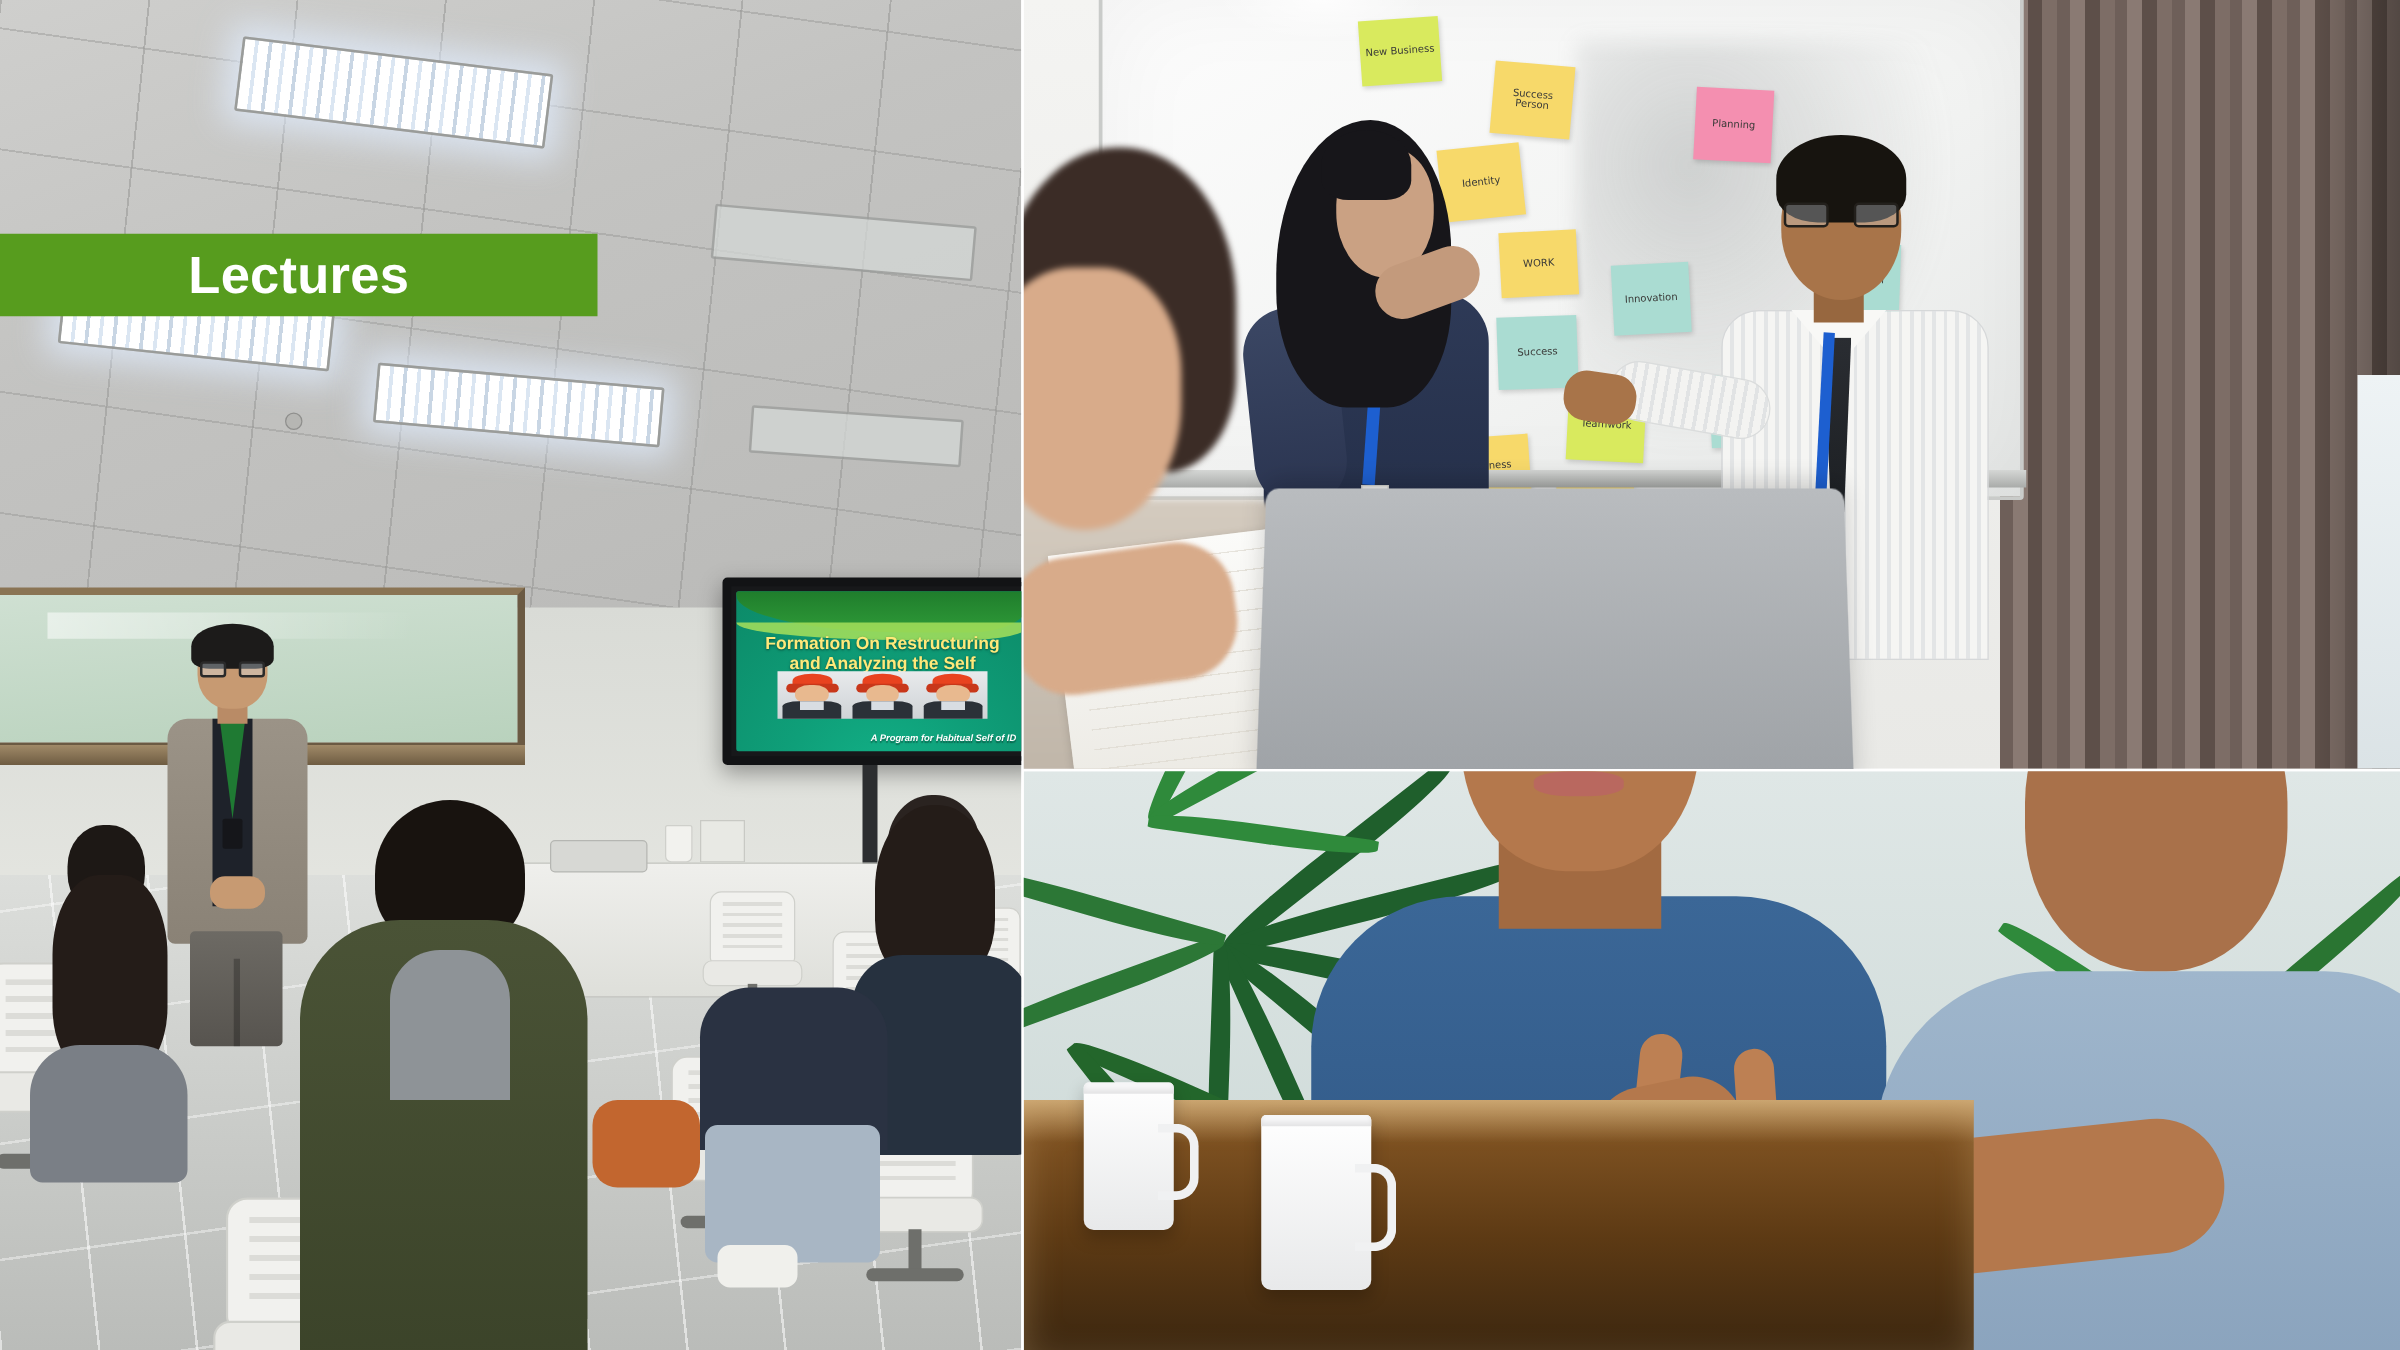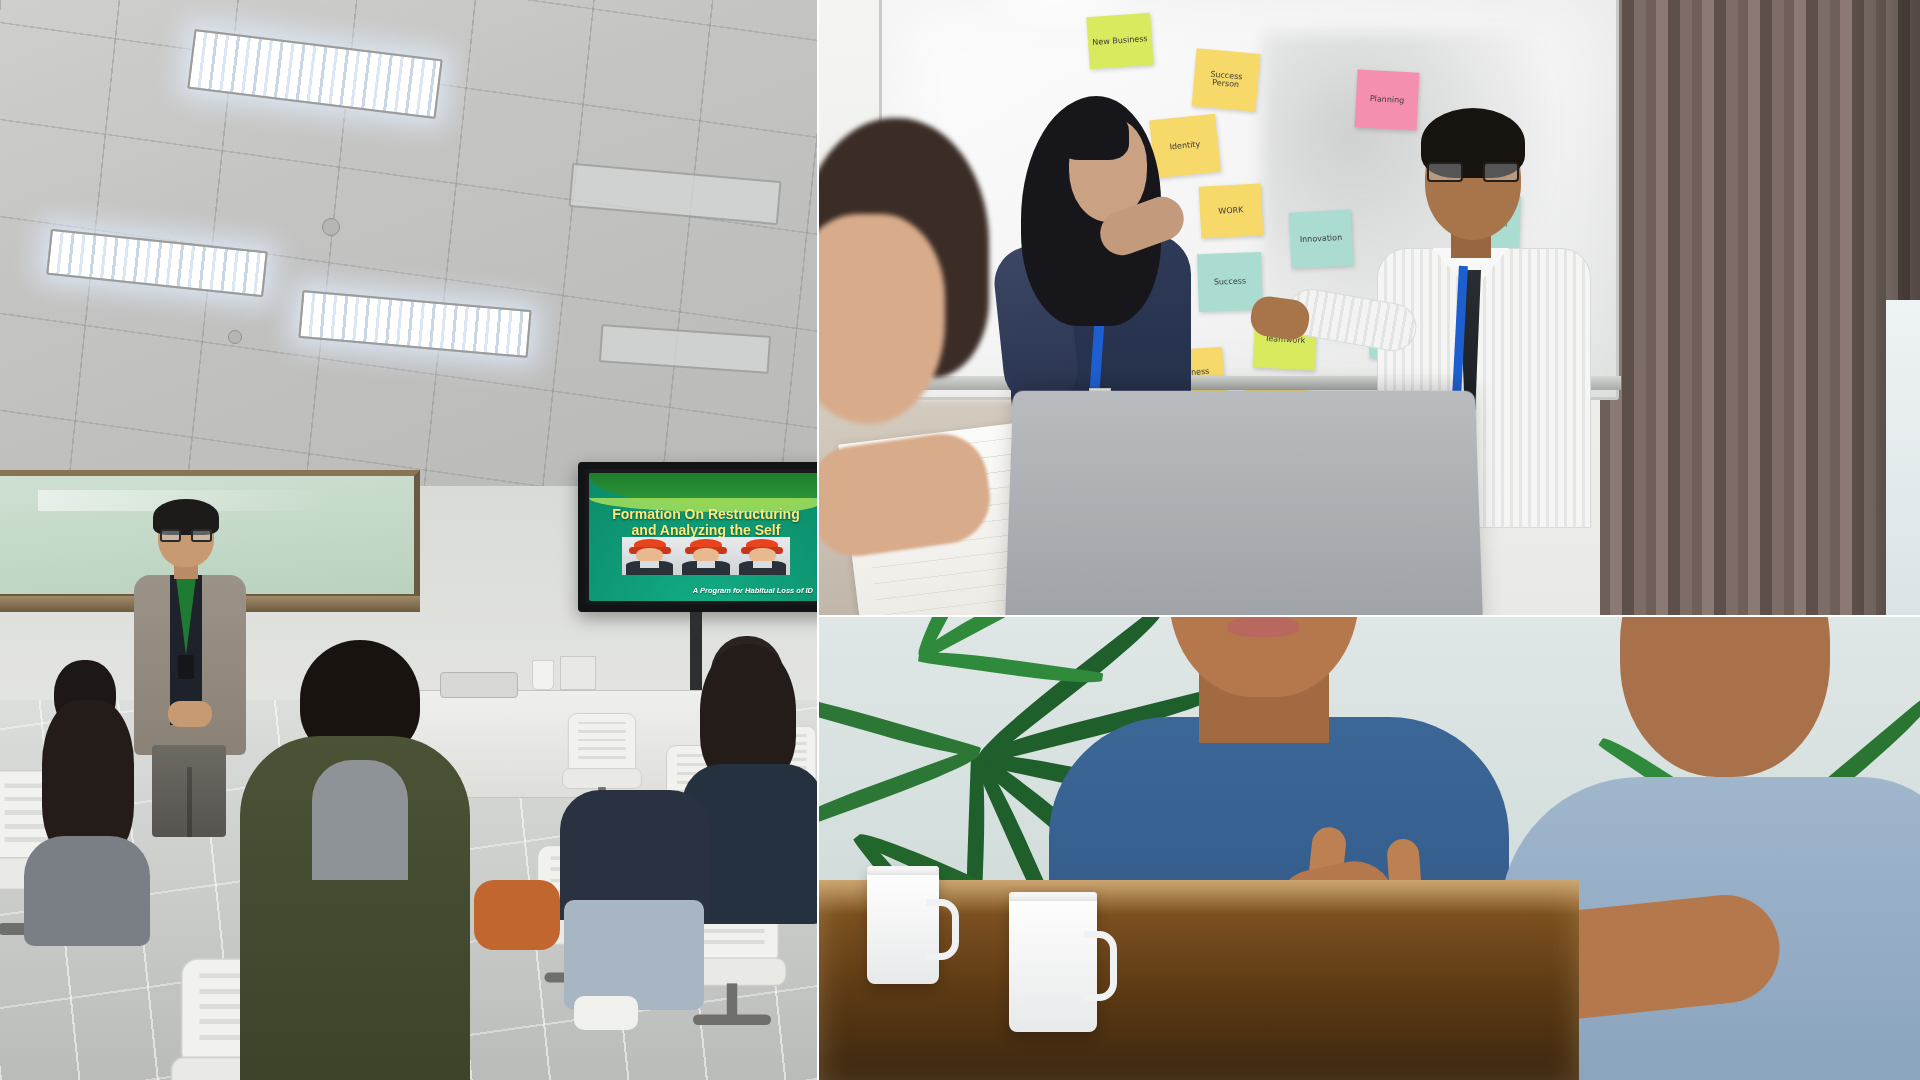--- a/index.html
+++ b/index.html
@@ -330,21 +330,21 @@
               <div class="sp-hat"></div>
               <div class="sp-face"></div>
               <div class="sp-body"></div>
             </div>
             <div class="sp-person">
               <div class="sp-hat"></div>
               <div class="sp-face"></div>
               <div class="sp-body"></div>
             </div>
           </div>
-          <div class="slide-sub">A Program for Habitual Loss of ID</div>
+          <div class="slide-sub">A Program for Habitual Self of ID</div>
         </div>
       </div>
       <div class="tv-stand"></div>
       <div class="tv-foot"></div>
 
       <div class="lh-floor">
         <div class="floor-lines"></div>
       </div>
 
       <div class="teacher">
@@ -433,20 +433,23 @@
         <div class="st-body" style="left:0;top:0;width:150px;height:130px;background:#2a3242;border-radius:40px 40px 0 0;"></div>
         <div class="st-body" style="left:4px;top:110px;width:140px;height:110px;background:#a8b6c4;border-radius:10px;"></div>
         <div style="position:absolute;left:14px;top:206px;width:64px;height:34px;background:#f0f0ec;border-radius:10px;"></div>
       </div>
 
       <div class="student" style="left:474px;top:840px;width:120px;height:130px;">
         <div class="st-body" style="left:0;top:40px;width:86px;height:70px;background:#c2662f;border-radius:20px;"></div>
       </div>
     </div>
 
+    <div class="banner" id="banner-lectures">
+      <span>Lectures</span>
+    </div>
   </div>
 
   <div class="panel" id="panel-formation">
     <div class="photo wb-room">
 
       <div class="curtain"></div>
       <div class="window-strip"></div>
 
       <div class="wb-board">
         <div class="wb-sun"></div>

